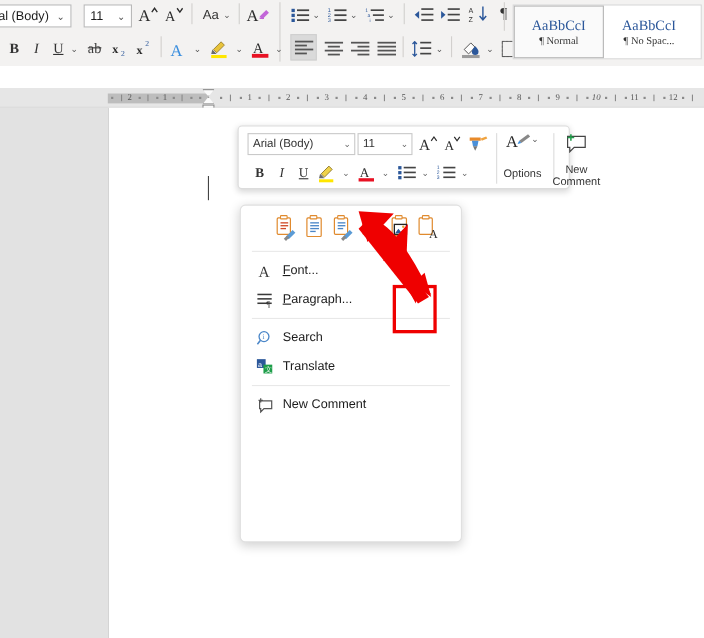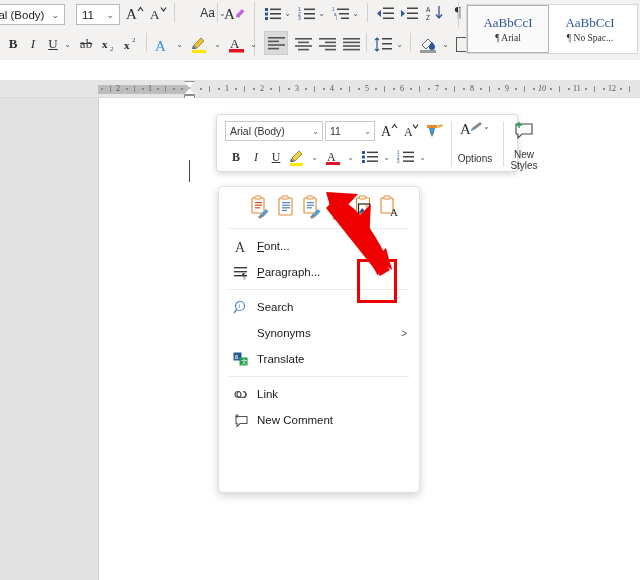--- a/index.html
+++ b/index.html
@@ -139,21 +139,21 @@
           <path d="M13 7 L15.5 3.5 L18 7" stroke="#2b2b2b" stroke-width="1.2" fill="none"></path>
         </svg>
     </div>
     <div class="ic" style="left:148px;width:22px;">
       <svg width="20" height="18" viewBox="0 0 20 18">
           <text x="1" y="15" font-size="13" font-family="Liberation Serif, serif" fill="#2b2b2b">A</text>
           <path d="M12 3.5 L14.5 7 L17 3.5" stroke="#2b2b2b" stroke-width="1.2" fill="none"></path>
         </svg>
     </div>
     <div class="sep" style="left:174px;"></div>
-    <div class="ic" style="left:196px;width:34px;font-size:12px;">
+    <div class="ic" style="left:180px;width:34px;font-size:12px;">
       <span>Aa</span>
       <span style="font-size:8px;margin-left:4px;color:#555;">⌄</span>
     </div>
     <div class="sep" style="left:217px;"></div>
     <div class="ic" style="left:222px;width:26px;">
       <svg width="22" height="18" viewBox="0 0 22 18">
           <text x="0" y="15" font-size="15" font-family="Liberation Serif, serif" fill="#2b2b2b">A</text>
           <path d="M12 11 l6-6 2.5 2.5 -6 6 z" fill="#c266d8"></path>
           <path d="M12 12.5 h4" stroke="#c266d8" stroke-width="1.4"></path>
         </svg>
@@ -327,21 +327,21 @@
         <rect x="0.5" y="0.5" width="17" height="14" fill="none" stroke="#555" stroke-width="1"></rect>
       </svg>
     </div>
     <div class="ic" style="left:476px;top:32px;width:11px;font-size:8px;color:#555;">⌄</div>
 
     <div class="gsep" style="left:458px;top:2px;height:26px;"></div>
 
     <div class="gallery">
       <div class="style-item sel">
         <span class="style-preview">AaBbCcI</span>
-        <span class="style-name">¶ Arial</span>
+        <span class="style-name">¶ Normal</span>
       </div>
       <div class="style-item">
         <span class="style-preview">AaBbCcI</span>
         <span class="style-name">¶ No Spac...</span>
       </div>
     </div>
   </div>
 
 
   <div class="ruler">
@@ -460,21 +460,21 @@
     <span class="mlabel" style="left:236px;top:38px;width:44px;">Options</span>
 
     <div class="msep" style="left:286px;top:6px;height:46px;"></div>
     <div class="mic" style="left:292px;top:4px;width:30px;">
       <svg width="26" height="22" viewBox="0 0 26 22">
         <path d="M5 5 h16 v10 h-10 l-4 4 v-4 h-2 z" fill="#fff" stroke="#444" stroke-width="1.1"></path>
         <path d="M8 3 v6 M5 6 h6" stroke="#1e9e4a" stroke-width="1.4"></path>
       </svg>
     </div>
     <span class="mlabel" style="left:286px;top:34px;width:42px;">New</span>
-    <span class="mlabel" style="left:280px;top:45px;width:54px;">Styles</span>
+    <span class="mlabel" style="left:280px;top:45px;width:54px;">Comment</span>
 
     <div class="mic" style="left:10px;top:31px;width:18px;font-family:'Liberation Serif',serif;font-weight:bold;font-size:12px;">
       <span>B</span>
     </div>
     <div class="mic" style="left:30px;top:31px;width:18px;font-family:'Liberation Serif',serif;font-style:italic;font-size:12px;">
       <span>I</span>
     </div>
     <div class="mic" style="left:50px;top:31px;width:18px;font-family:'Liberation Serif',serif;font-size:12px;text-decoration:underline;">
       <span>U</span>
     </div>
@@ -618,50 +618,35 @@
       <span class="ctx-ico">
         <svg width="16" height="15" viewBox="0 0 16 15">
           <circle cx="7" cy="6" r="4.5" fill="none" stroke="#4a86c8" stroke-width="1.2"></circle>
           <path d="M3.8 9.3 L1 13" stroke="#4a86c8" stroke-width="1.4"></path>
           <text x="5.6" y="8.4" font-size="6.5" font-family="Liberation Serif, serif" fill="#4a86c8">i</text>
         </svg>
       </span>
       <span class="ctx-txt">Search</span>
     </div>
 
-    <div class="ctx-item">
-      <span class="ctx-ico"></span>
-      <span class="ctx-txt">Synonyms</span>
-      <span class="ctx-arrow">&gt;</span>
-    </div>
 
     <div class="ctx-item">
       <span class="ctx-ico">
         <svg width="16" height="15" viewBox="0 0 16 15">
           <rect x="0.5" y="0.5" width="8" height="8" fill="#2b579a"></rect>
           <text x="1.6" y="7.2" font-size="6.5" fill="#fff" font-family="Liberation Sans, sans-serif">a</text>
           <rect x="6.5" y="5.5" width="8" height="8" fill="#1e9e4a"></rect>
           <text x="8" y="12.4" font-size="6.5" fill="#fff" font-family="Liberation Sans, sans-serif">文</text>
         </svg>
       </span>
       <span class="ctx-txt">Translate</span>
     </div>
 
     <div class="ctx-div"></div>
 
-    <div class="ctx-item">
-      <span class="ctx-ico">
-        <svg width="17" height="13" viewBox="0 0 17 13">
-          <path d="M7 3.5 a3 3 0 0 0 0 6 h3 a3 3 0 0 0 0 -6" fill="none" stroke="#555" stroke-width="1.2"></path>
-          <path d="M10 3.5 a3 3 0 0 1 0 6" fill="none" stroke="#555" stroke-width="1.2"></path>
-          <ellipse cx="5" cy="6.5" rx="3" ry="3" fill="none" stroke="#555" stroke-width="1.2"></ellipse>
-        </svg>
-      </span>
-      <span class="ctx-txt">Link</span>
-    </div>
 
     <div class="ctx-item">
       <span class="ctx-ico">
         <svg width="16" height="15" viewBox="0 0 16 15">
           <path d="M3 3.5 h11 v7 h-7 l-3 3 v-3 h-1 z" fill="#fff" stroke="#555" stroke-width="1.1"></path>
           <path d="M4 1 v4 M2 3 h4" stroke="#555" stroke-width="1.1"></path>
         </svg>
       </span>
       <span class="ctx-txt">New Comment</span>
     </div>

